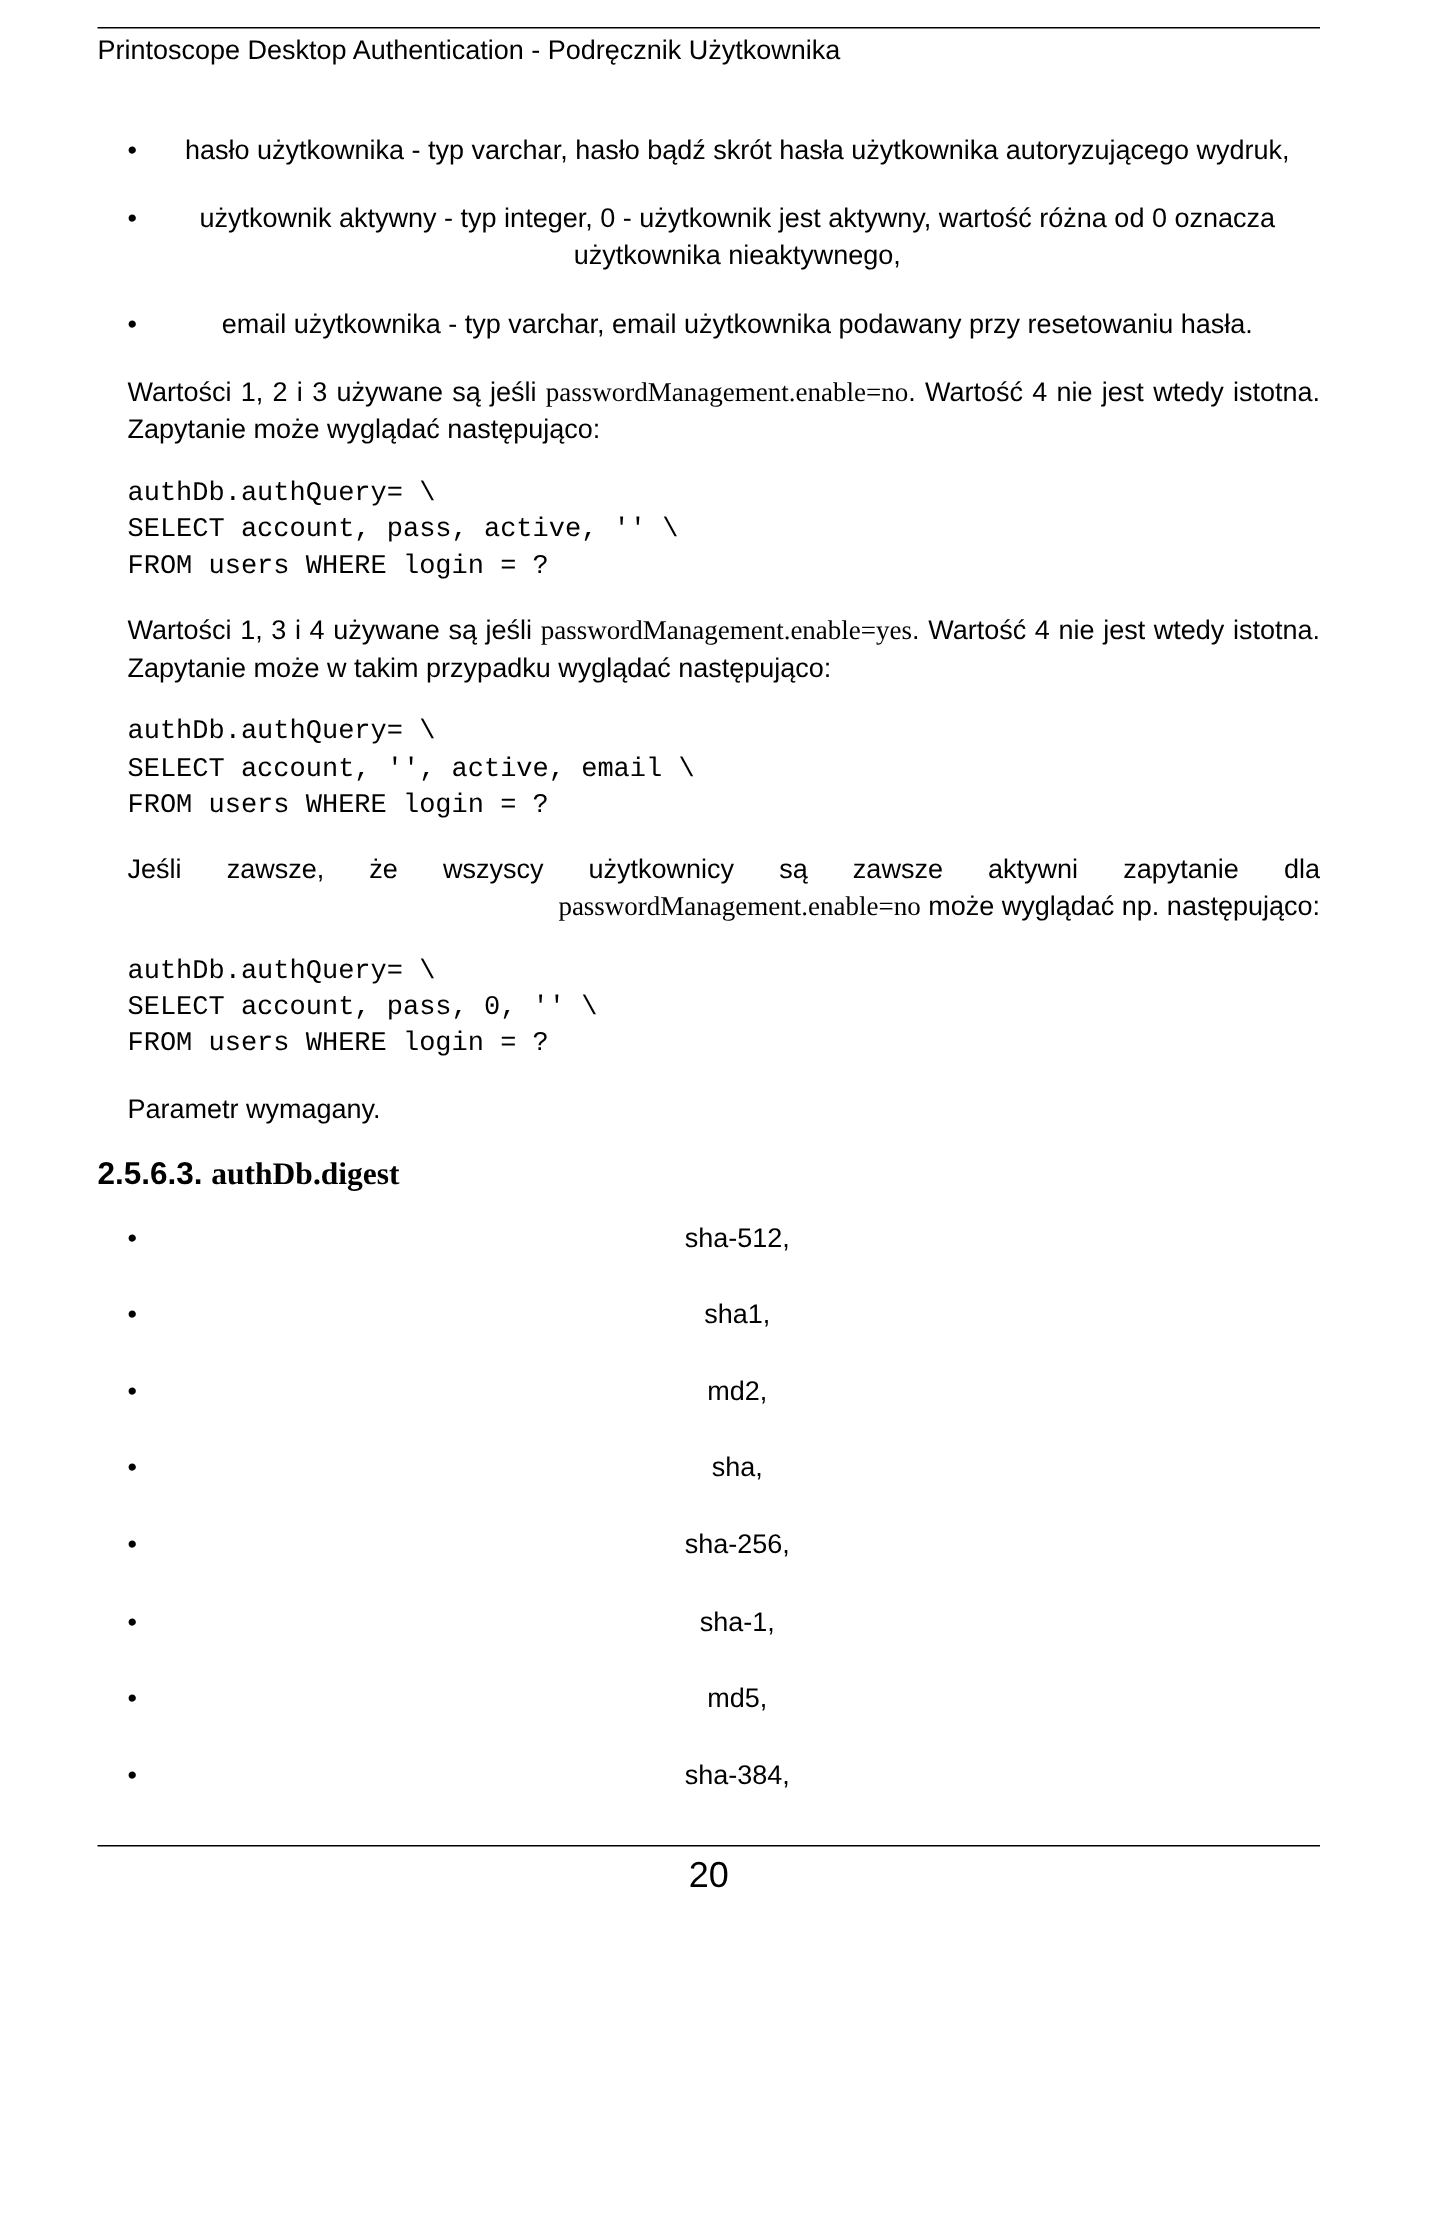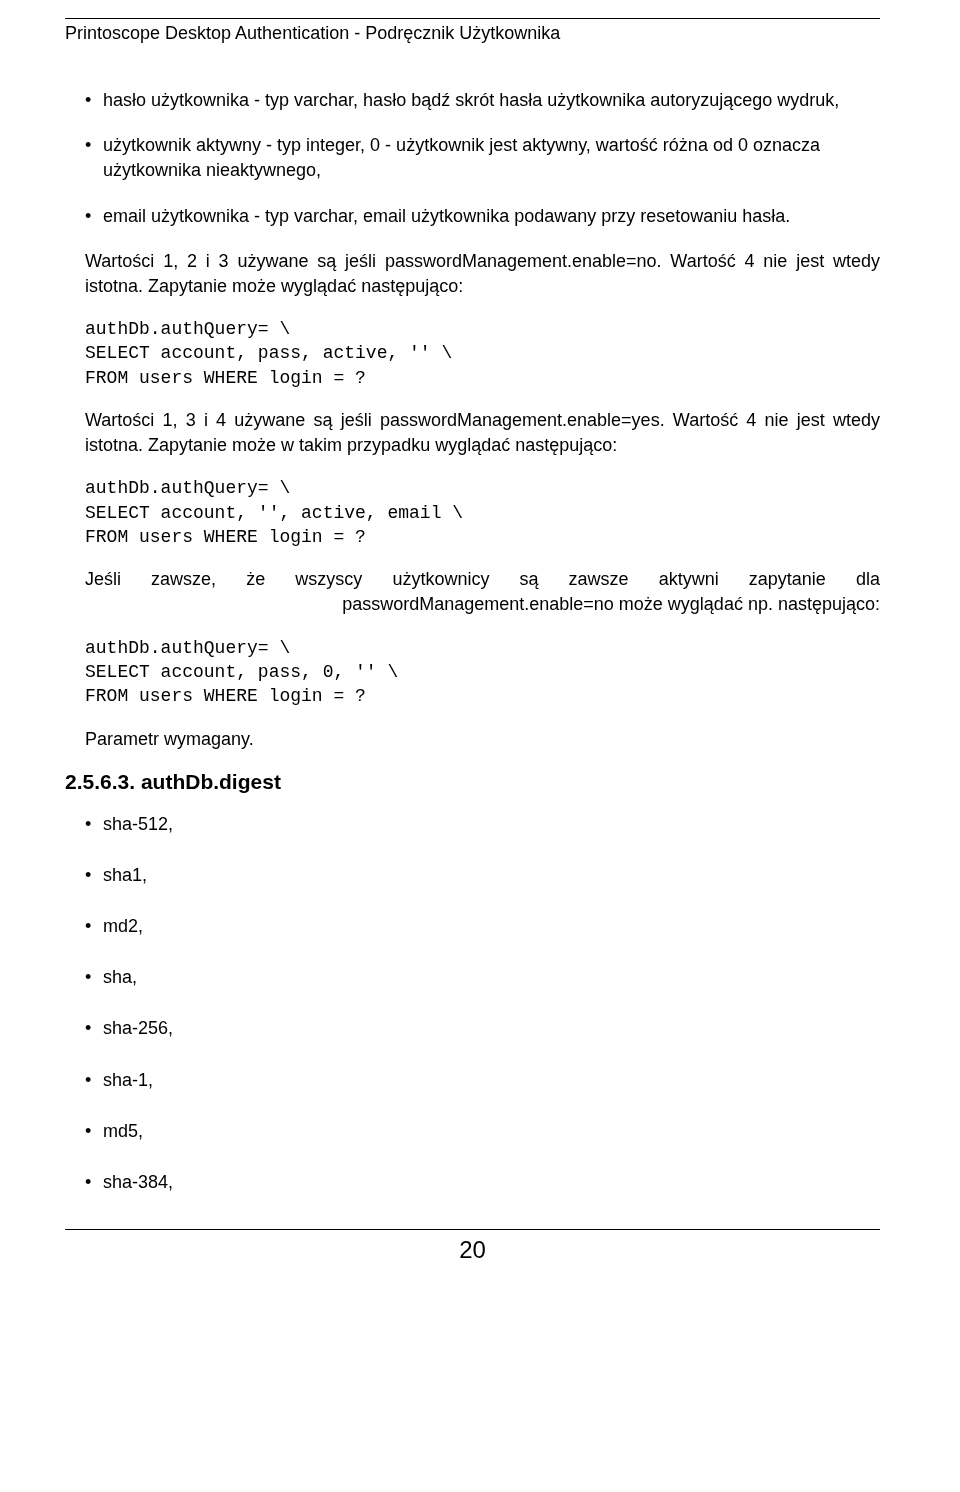--- a/index.html
+++ b/index.html
@@ -2,27 +2,27 @@
 <html><head>
 <meta charset="utf-8">
 <style>
   * { box-sizing: border-box; margin: 0; padding: 0; }
   html, body { width: 960px; background: #fff; font-family: Arial, Helvetica, sans-serif; color: #000; }
   .page { width: 960px; min-height: 1492px; position: relative; padding: 0 80px 0 65px; }
   .header-line { border-top: 1px solid #000; margin: 18px 0 4px 0; }
   .header-title { text-align: left; font-size: 18px; margin: 0 0 10px 0; }
   .content { padding-top: 34px; }
   ul.bullets { list-style: none; padding-left: 20px; margin-bottom: 18px; }
-  ul.bullets > li { position: relative; padding-left: 18px; font-size: 18px; line-height: 1.4; margin-bottom: 20px; }
+  ul.bullets > li { position: relative; padding-left: 18px; font-size: 18px; line-height: 1.4; margin-bottom: 20px; text-align: center; }
   ul.bullets > li::before { content: "•"; position: absolute; left: 0; top: 0; }
   ul.short > li { margin-bottom: 26px; }
   .para { font-size: 18px; line-height: 1.4; margin-bottom: 18px; padding-left: 20px; }
   .para.justify { text-align: justify; }
   .code { font-family: "Courier New", Courier, monospace; font-size: 18px; line-height: 1.35; white-space: pre; margin: 4px 0 18px 0; padding-left: 20px; }
-  .inline-code { font-family: Liberation Sans, sans-serif; }
+  .inline-code { font-family: Liberation Serif, serif; }
   .section-h { font-size: 21px; font-weight: bold; margin: 12px 0 18px 0; }
   .section-h .inline-code { font-weight: bold; }
   .footer-line { border-top: 1px solid #000; margin-top: 34px; }
   .page-num { text-align: center; font-size: 24px; margin-top: 6px; }
   .spread-line { display: flex; justify-content: space-between; font-size: 18px; line-height: 1.4; padding-left: 20px; margin-bottom: 0; }
   .spread-line span { white-space: nowrap; }
 </style>
 </head>
 <body>
 

